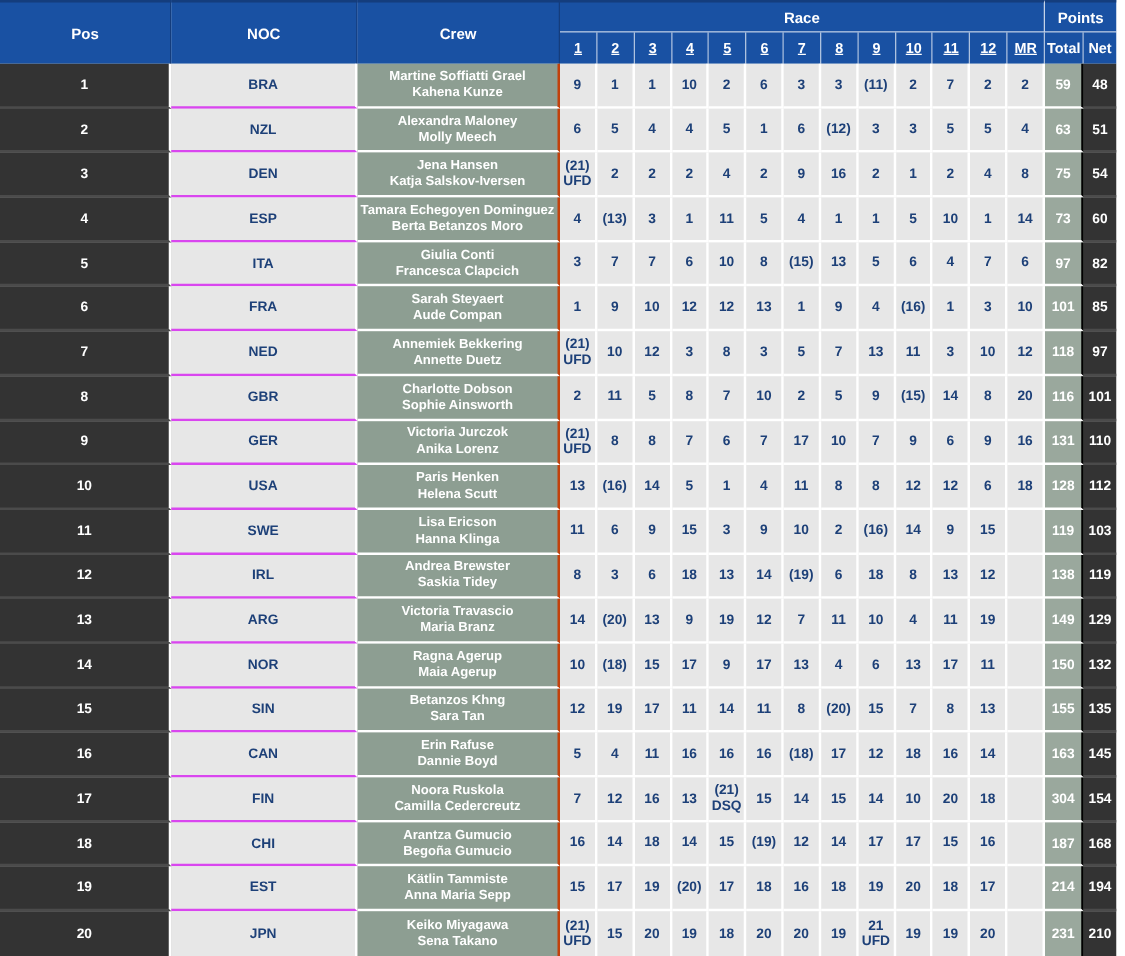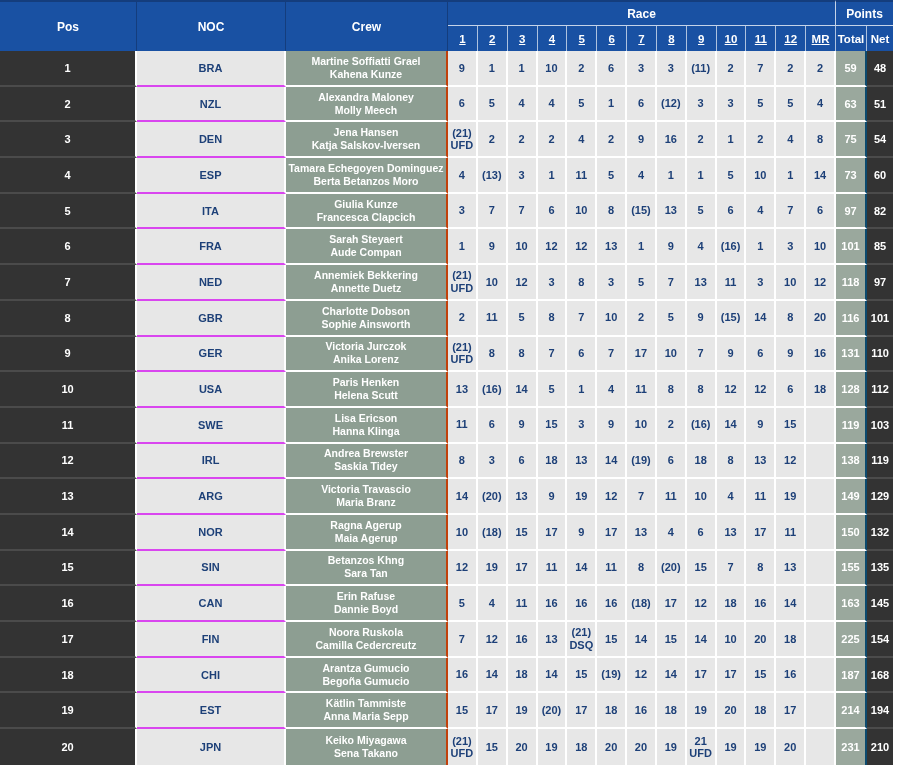--- a/index.html
+++ b/index.html
@@ -92,21 +92,21 @@
     font-size: 11px;
     line-height: 12.5px;
     border-bottom: 2px solid #ffffff;
     border-right: 2px solid #ffffff;
   }
   .total-cell {
     background: var(--total-green, #9aa89d);
     color: #ffffff;
     font-size: 11px;
     border-bottom: 2px solid #ffffff;
-    border-right: 2px solid #0c4a6e;
+    border-right: 2px solid #000000;
   }
   .net-cell {
     background: var(--dark-cell, #333333);
     color: #ffffff;
     font-size: 11px;
     border-bottom: 2px solid var(--dark-divider, #4b4b4b);
   }
   tbody tr:last-child .pos-cell,
   tbody tr:last-child .net-cell { border-bottom: none; }
   tbody tr:last-child .noc-cell,
@@ -359,21 +359,21 @@
         <td class="race-cell">
           <div>14</div>
         </td>
         <td class="total-cell">73</td>
         <td class="net-cell">60</td>
       </tr>
       <tr>
         <td class="pos-cell">5</td>
         <td class="noc-cell">ITA</td>
         <td class="crew-cell">
-          <div>Giulia Kunze</div>
+          <div>Giulia Conti</div>
           <div>Francesca Clapcich</div>
         </td>
         <td class="race-cell">
           <div>3</div>
         </td>
         <td class="race-cell">
           <div>7</div>
         </td>
         <td class="race-cell">
           <div>7</div>
@@ -978,21 +978,21 @@
         <td class="race-cell">
           <div>10</div>
         </td>
         <td class="race-cell">
           <div>20</div>
         </td>
         <td class="race-cell">
           <div>18</div>
         </td>
         <td class="race-cell"></td>
-        <td class="total-cell">225</td>
+        <td class="total-cell">304</td>
         <td class="net-cell">154</td>
       </tr>
       <tr>
         <td class="pos-cell">18</td>
         <td class="noc-cell">CHI</td>
         <td class="crew-cell">
           <div>Arantza Gumucio</div>
           <div>Begoña Gumucio</div>
         </td>
         <td class="race-cell">

